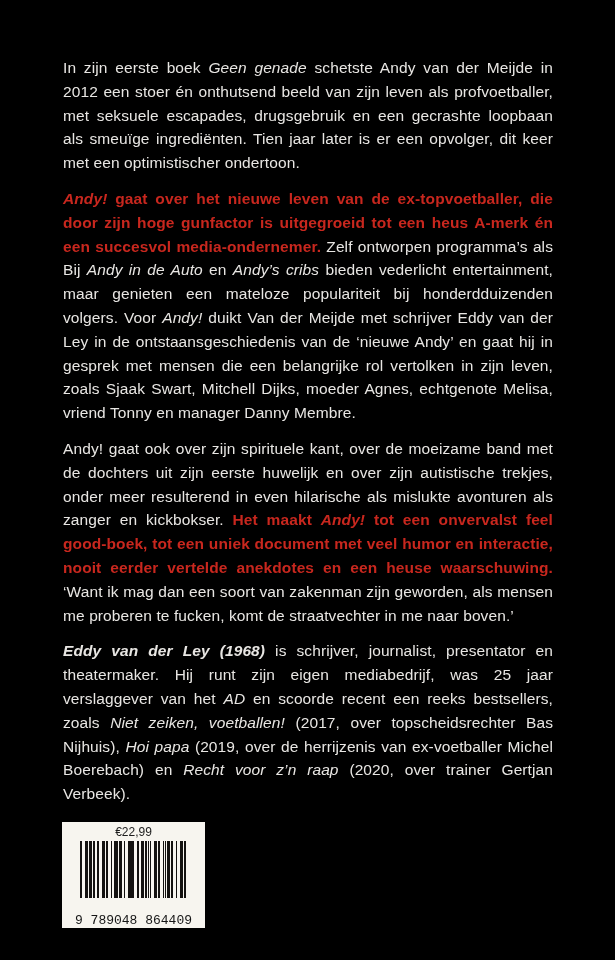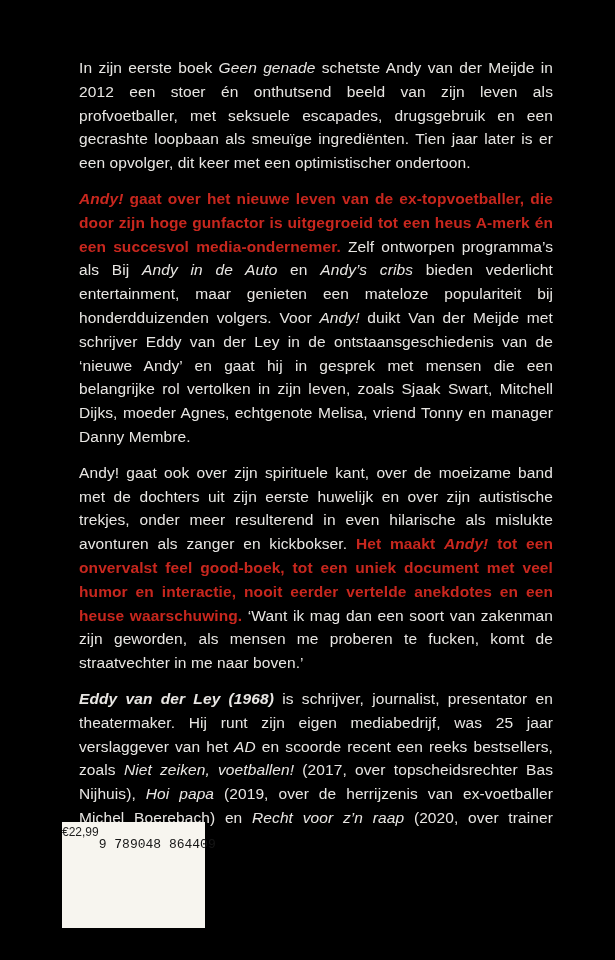--- a/index.html
+++ b/index.html
@@ -10,32 +10,32 @@
     overflow:hidden;
   }
   .cover-text{
     position:absolute;left:63px;top:56px;width:490px;
     text-align:justify;
     font-family:"Liberation Sans",sans-serif;
     font-size:15.5px;line-height:23.8px;
     color:var(--fg,#e8e6e3);
     letter-spacing:0.1px;
   }
-  .para{margin:0 0 12px 16px;}
+  .para{margin:0 0 12px 0;}
   .run-normal{}
   .run-italic{font-style:italic;}
   .run-bold{font-weight:bold;font-style:italic;}
   .run-red-bold{color:var(--red,#c8271e);font-weight:bold;}
   .run-red-bold-italic{color:var(--red,#c8271e);font-weight:bold;font-style:italic;}
 
   .barcode{
     position:absolute;left:62px;top:822px;
     width:143px;height:106px;
     background:#f7f5ef;
-    display:flex;flex-direction:row;align-items:flex-start;
+    display:flex;flex-direction:column;align-items:center;
     box-sizing:border-box;
   }
   .price{
     font-family:"Liberation Sans",sans-serif;
     font-size:12px;line-height:14px;color:#1c1c1c;
     margin-top:3px;
   }
   .bars{
     width:108px;height:64px;margin-top:2px;
     background-image:

